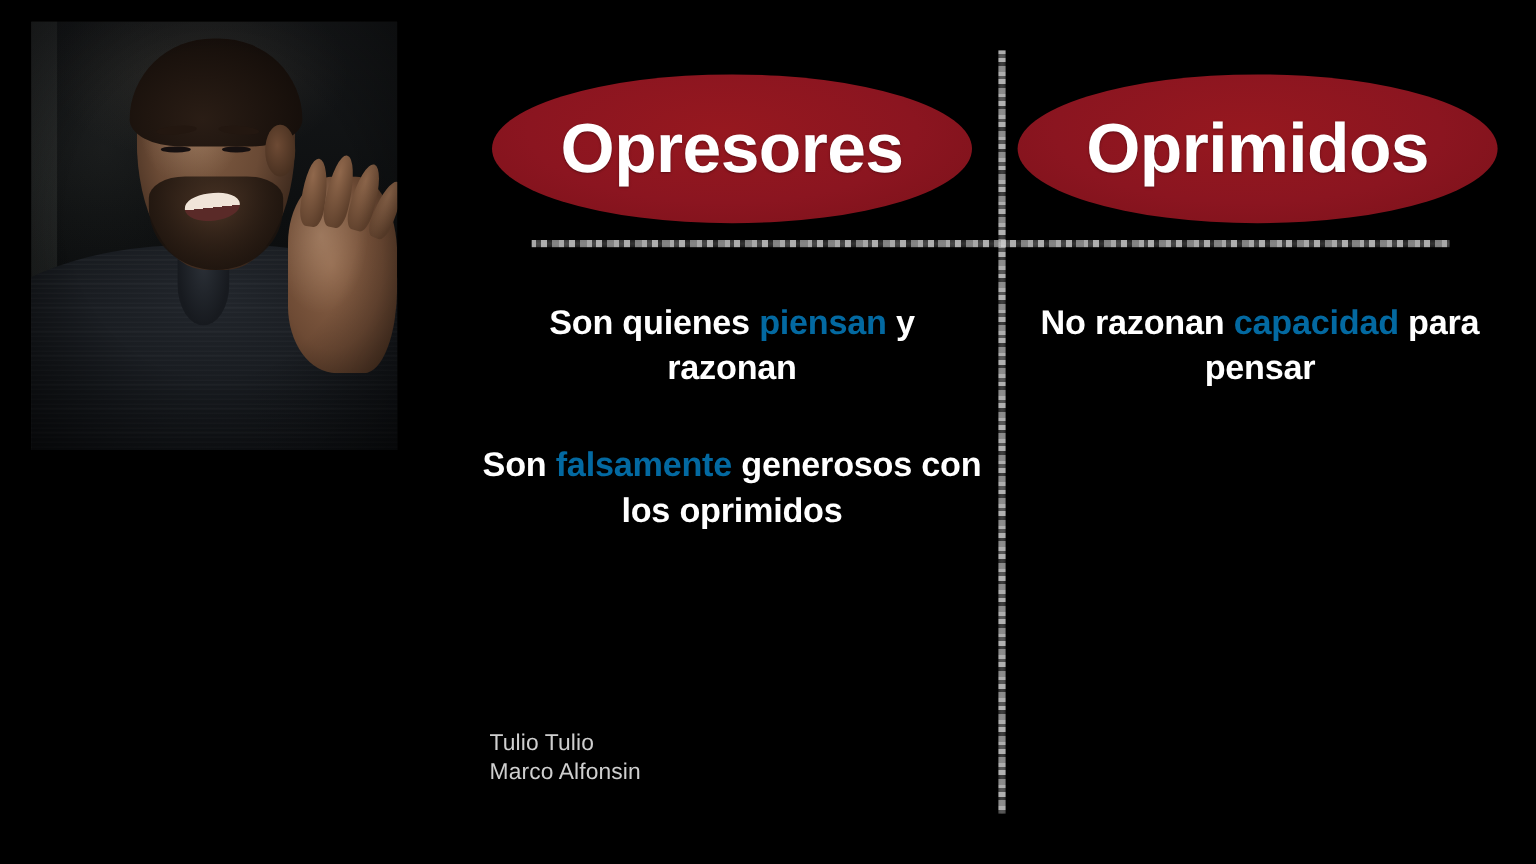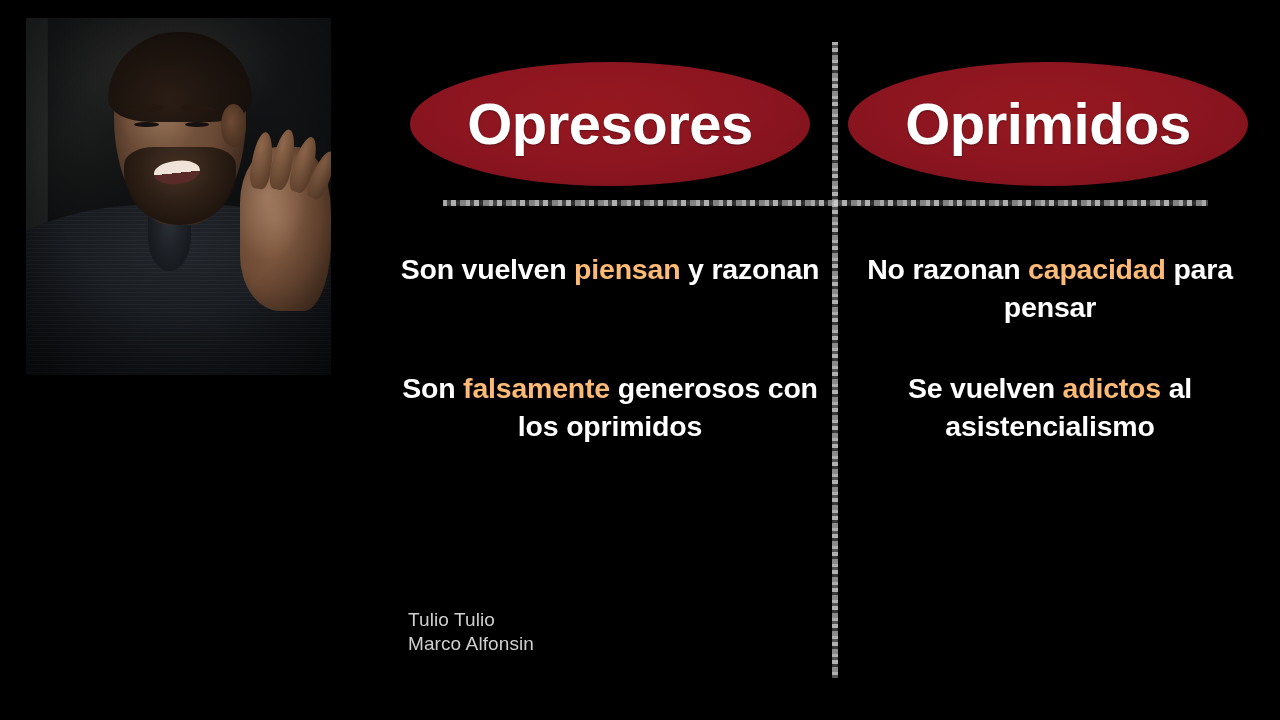--- a/index.html
+++ b/index.html
@@ -226,21 +226,21 @@
     font-size: 28.5px;
     font-weight: 700;
     line-height: 1.33;
     text-align: center;
     letter-spacing: -0.2px;
   }
   .col-left  { left: 400px; width: 420px; }
   .col-right { left: 855px; width: 390px; }
   .row-1 { top: 251px; }
   .row-2 { top: 370px; }
-  .hl { color: #fdba74; }
+  .hl { color: #0369a1; }
 
   
   .credit {
     position: absolute;
     left: 408px;
     top: 608px;
     color: #cfcfcf;
     font-size: 19px;
     font-weight: 400;
     line-height: 1.28;
@@ -278,31 +278,28 @@
   <div class="chalk-h"></div>
 
   <div class="pill pill-right">
     <span class="pill-label">Oprimidos</span>
   </div>
   <div class="pill pill-left">
     <span class="pill-label">Opresores</span>
   </div>
 
   <div class="block col-left row-1">
-    <span>Son vuelven </span><span class="hl">piensan</span><span> y razonan</span>
+    <span>Son quienes </span><span class="hl">piensan</span><span> y razonan</span>
   </div>
   <div class="block col-left row-2">
     <span>Son </span><span class="hl">falsamente</span><span> generosos con los oprimidos</span>
   </div>
 
   <div class="block col-right row-1">
     <span>No razonan </span><span class="hl">capacidad</span><span> para pensar</span>
-  </div>
-  <div class="block col-right row-2">
-    <span>Se vuelven </span><span class="hl">adictos</span><span> al asistencialismo</span>
   </div>
 
   <div class="credit">
     <div>Tulio Tulio</div>
     <div>Marco Alfonsin</div>
   </div>
 
 </div>
 
 </body></html>

